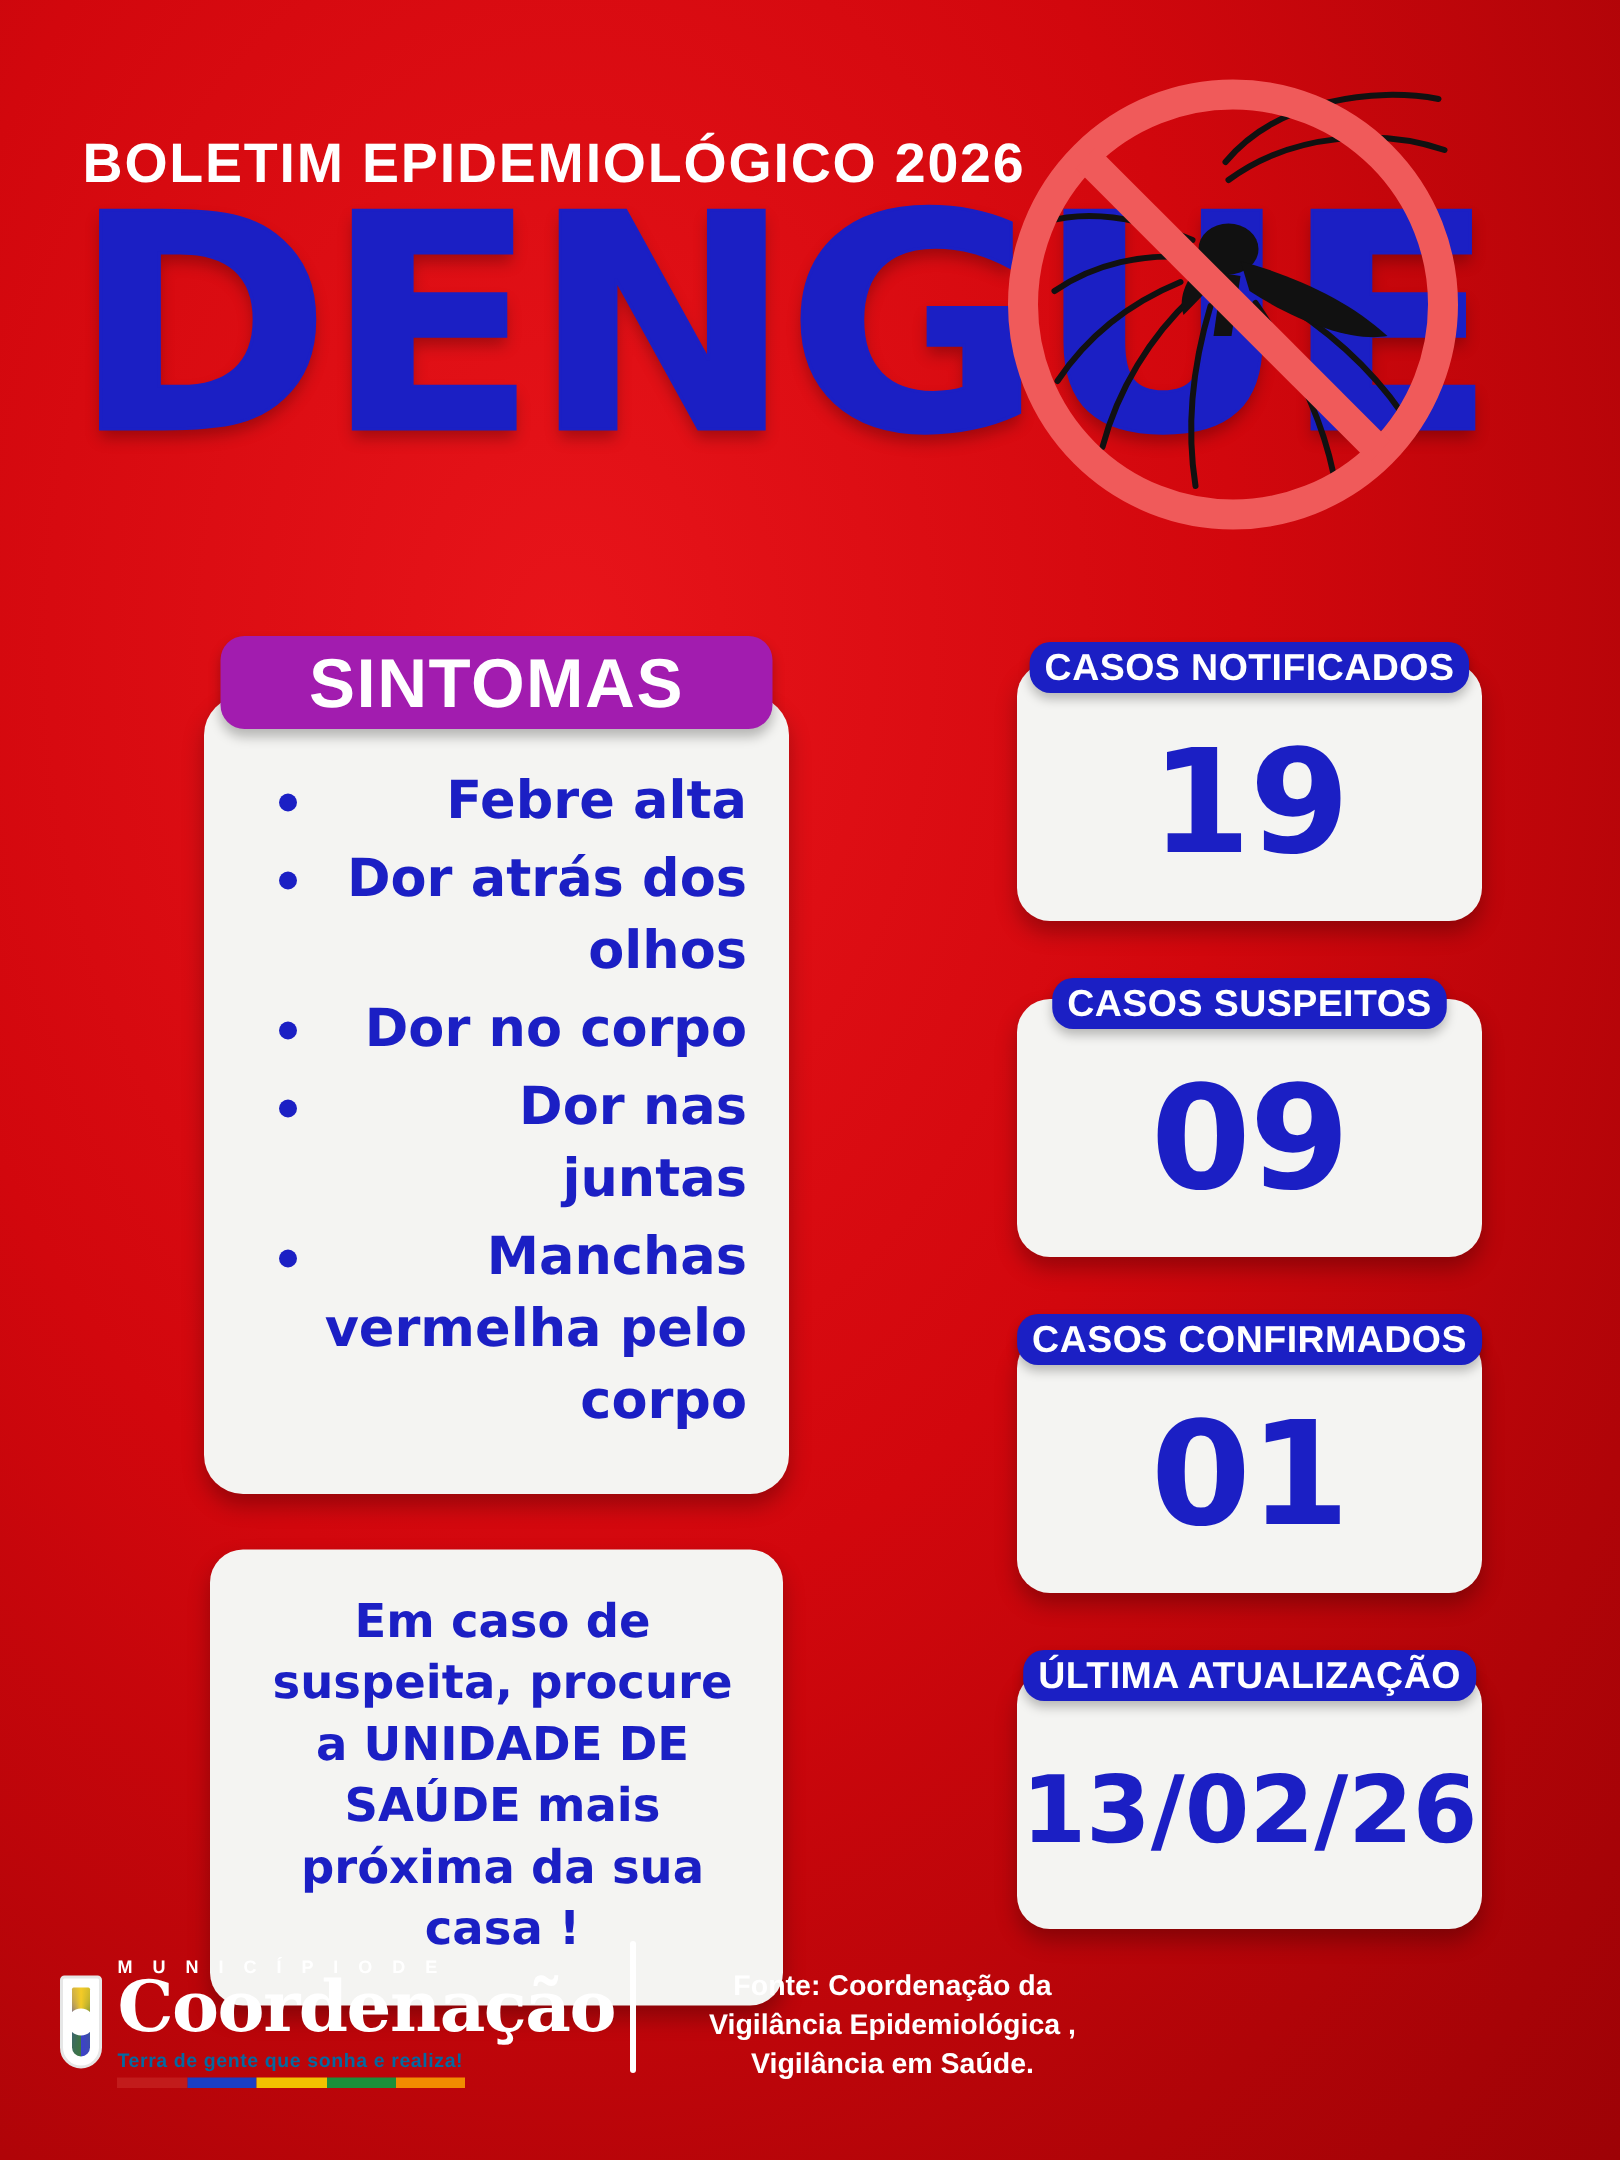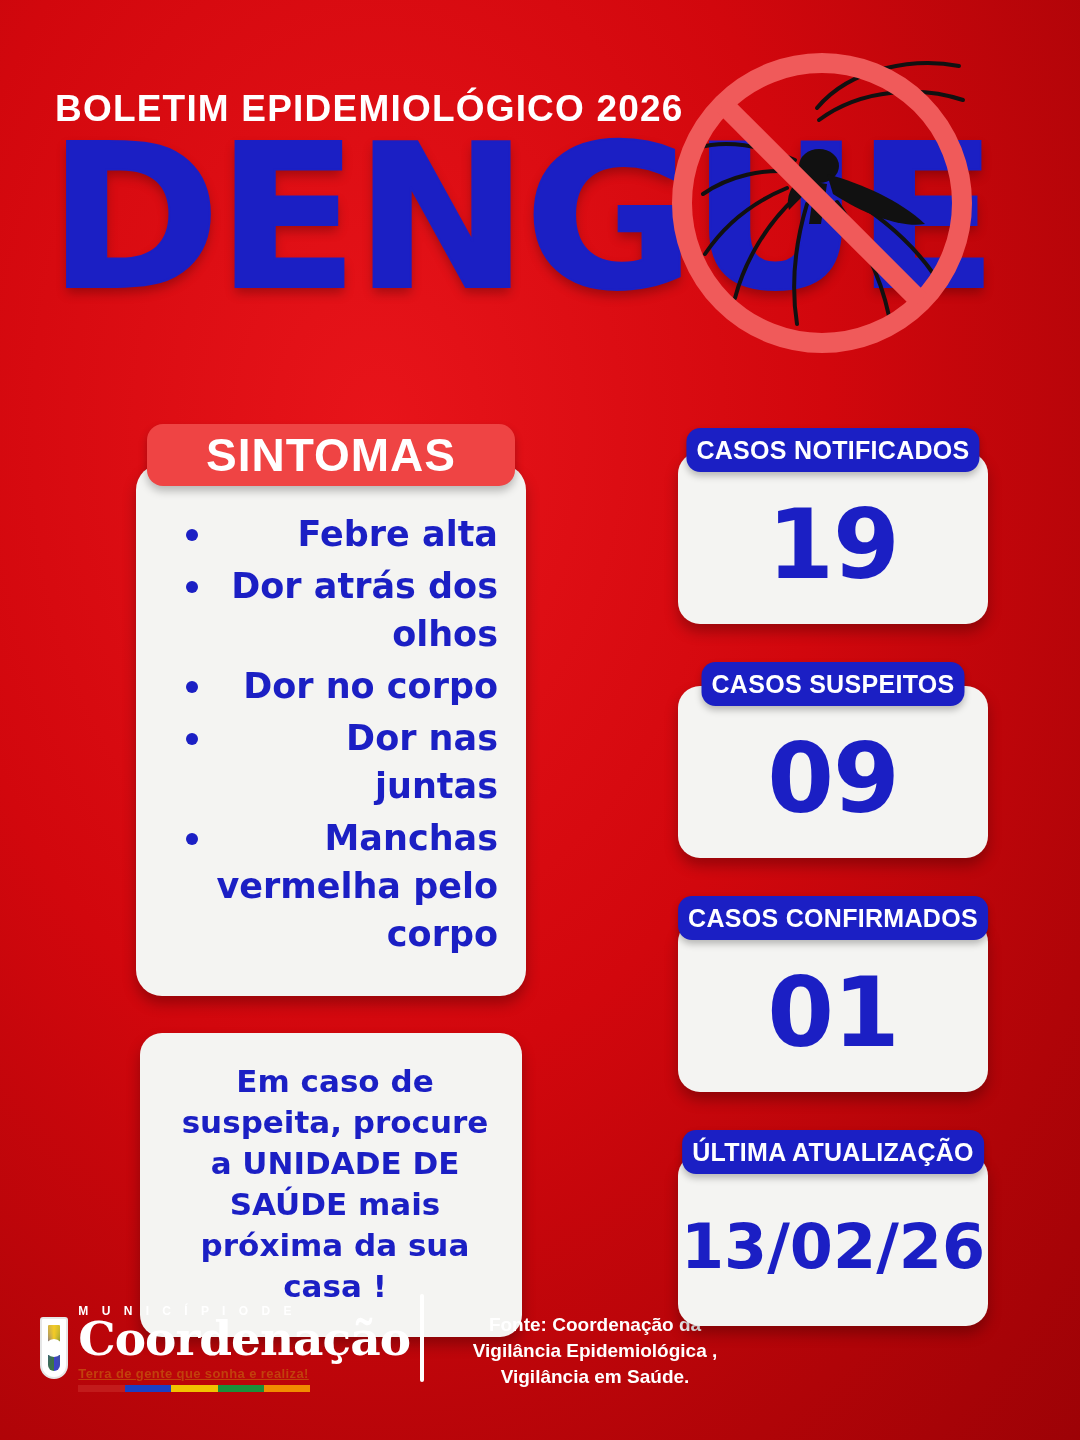--- a/index.html
+++ b/index.html
@@ -37,21 +37,21 @@
     position:absolute; right:35px; top:48px;
     width:310px; height:310px;
   }
 
   
   .symptoms-wrap { position:absolute; left:136px; top:424px; width:390px; }
   .symptoms-badge {
     position:relative; z-index:3;
     margin:0 auto;
     width:368px; height:62px;
-    background:#ef4444;
+    background:#a21caf;
     border-radius:16px;
     display:flex; align-items:center; justify-content:center;
     box-shadow:0 5px 8px rgba(0,0,0,0.25);
     text-align:center;
   }
   .symptoms-badge span {
     color:#ffffff; font-size:46px; font-weight:bold; letter-spacing:1px;
   }
   .symptoms-card {
     position:relative; z-index:2;
@@ -97,21 +97,21 @@
     font-weight:bold;
     font-family:"DejaVu Sans", sans-serif;
   }
 
   
   .stats { position:absolute; left:678px; top:428px; width:310px; }
   .stat { position:relative; margin-bottom:38px; }
   .stat-badge {
     position:relative; z-index:3;
     margin:0 auto;
-    height:44px;
+    height:34px;
     background:#1b1fc4;
     border-radius:14px;
     display:inline-flex; align-items:center; justify-content:center;
     padding:0 10px;
     left:50%; transform:translateX(-50%);
     box-shadow:0 4px 7px rgba(0,0,0,0.25);
   }
   .stat-badge span {
     color:#ffffff; font-size:25px; font-weight:bold; letter-spacing:0.3px;
     white-space:nowrap;
@@ -164,23 +164,22 @@
   .logo-texts { display:flex; flex-direction:column; }
   .logo-muni {
     font-size:12px; color:#ffffff; letter-spacing:5px; font-weight:bold;
     margin-bottom:-4px;
   }
   .logo-name {
     font-size:47px; color:#ffffff; font-weight:bold;
     font-family:"DejaVu Serif", serif; letter-spacing:-1px; line-height:50px;
   }
   .logo-slogan {
-    font-size:13px; color:#c2410c; font-weight:bold; letter-spacing:0.4px;
+    font-size:13px; color:#0369a1; font-weight:bold; letter-spacing:0.4px;
     margin-top:2px;
-    text-decoration:underline;
   }
   .logo-bar { display:flex; width:232px; height:7px; margin-top:4px; }
   .logo-bar i { flex:1; display:block; }
 
   .divider {
     position:absolute; left:420px; bottom:58px;
     width:4px; height:88px; background:#ffffff; border-radius:2px;
   }
   .source {
     position:absolute; left:455px; bottom:50px; width:280px;

